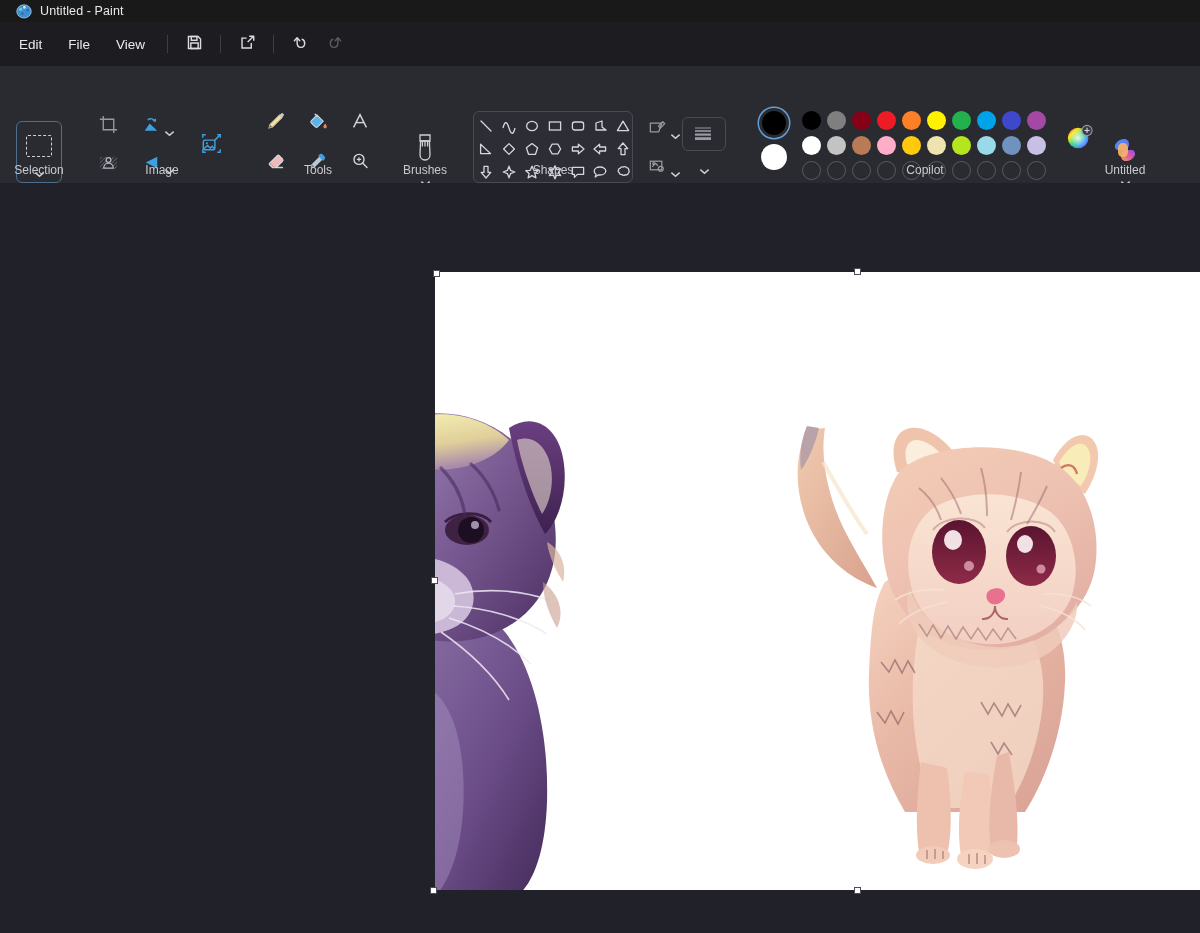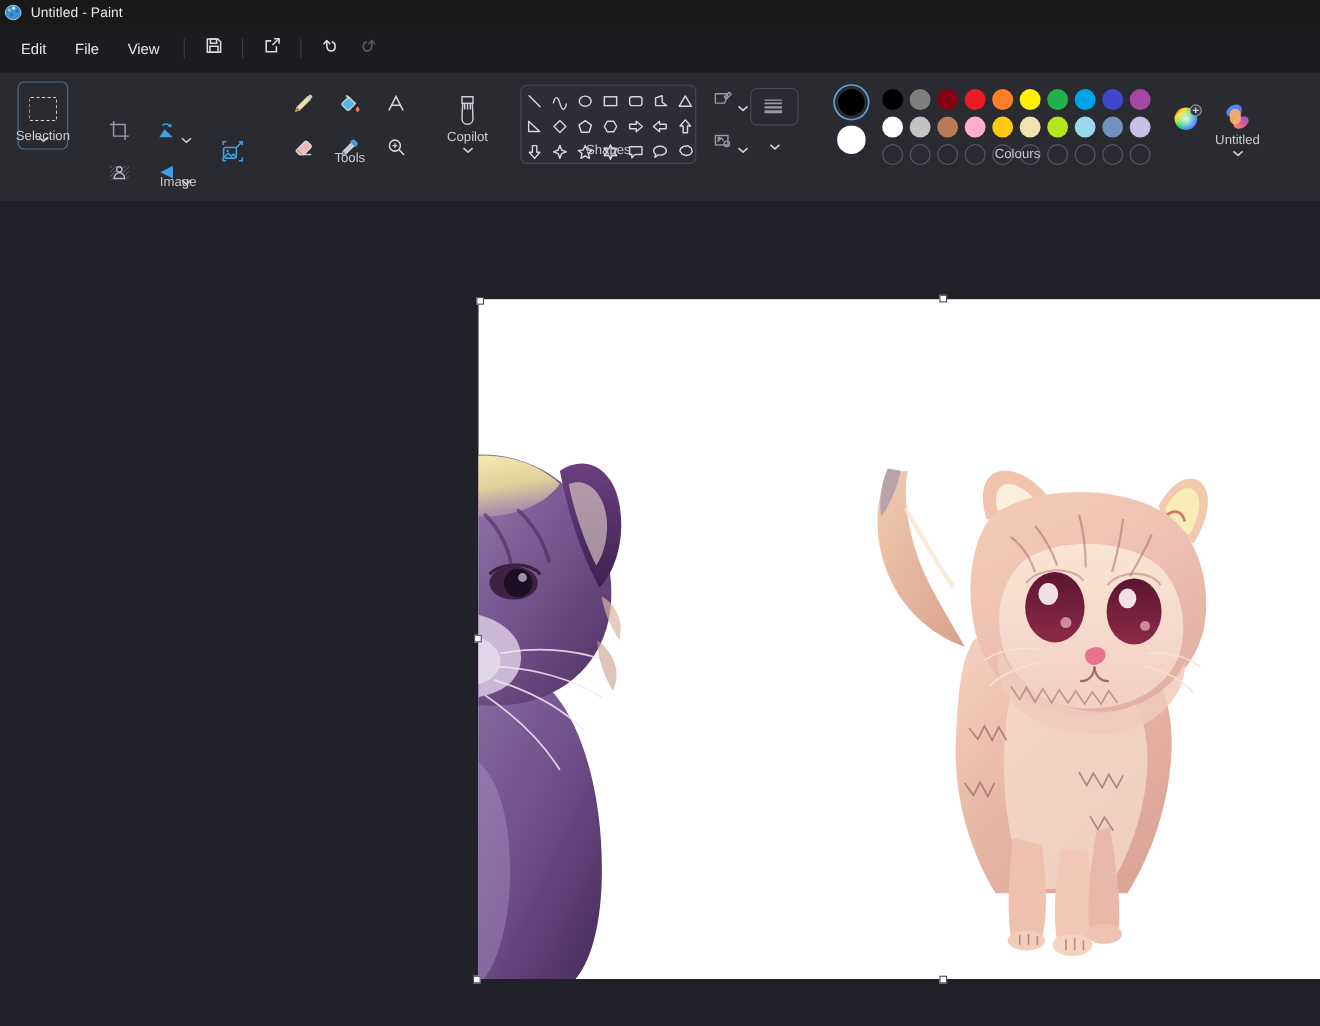--- a/index.html
+++ b/index.html
@@ -7,21 +7,21 @@
     width: 1200px; height: 933px;
     background: #1b1b1f;
     font-family: "Liberation Sans", sans-serif;
     overflow: hidden;
   }
 
   
   .titlebar {
     height: 22px; background: #191919;
     display: flex; align-items: center; gap: 8px;
-    padding-left: 4px;
+    padding-left: 16px;
   }
   .app-icon { width: 16px; height: 16px; flex: 0 0 16px; }
   .title-text { color: #e8e8e8; font-size: 12.5px; letter-spacing: .1px; }
 
   
   .menubar {
     height: 44px; background: #1d1d21;
     display: flex; align-items: center; padding-left: 6px;
   }
   .menu-item {
@@ -33,21 +33,21 @@
     width: 34px; height: 30px; display: flex;
     align-items: center; justify-content: center;
     border-radius: 4px; cursor: default;
   }
   .mbtn svg { stroke: #dcdce0; fill: none; stroke-width: 1.5; }
   .mbtn.disabled svg { stroke: #5b5b64; }
 
   
   .ribbon {
     height: 117px; background: #2a2a31;
-    display: flex; align-items: flex-start; position: relative;
+    display: flex; align-items: flex-end; position: relative;
   }
   .group {
     display: flex; flex-direction: column;
     align-items: center; justify-content: flex-start;
     position: relative; padding-top: 8px;
   }
   .group-label {
     position: absolute; bottom: 6px; left: 0; right: 0;
     text-align: center; color: #c9c9d0; font-size: 12px;
   }
@@ -374,21 +374,21 @@
           <path d="M8.6 10h8.8l.6 13.5c0 3-1.8 5.5-5 5.5s-5-2.5-5-5.5z"></path>
           <path d="M10.4 10.6v5M13 10.6v5M15.6 10.6v5"></path>
         </svg>
       </span>
       <span class="chev">
         <svg viewBox="0 0 12 7" width="11" height="7" stroke="#cfcfd8" fill="none" stroke-width="1.4">
             <path d="M1.5 1.5 6 5.5l4.5-4"></path>
           </svg>
       </span>
     </div>
-    <div class="group-label">Copilot</div>
+    <div class="group-label">Brushes</div>
   </div>
 
   <div class="gsep"></div>
 
   <div class="group g-shapes">
     <div class="shapes-box">
       <div class="shapes-grid">
         <div class="shape-cell">
             <svg width="16" height="16" viewBox="0 0 16 16">
               <path d="M3 3l10 10" stroke-linecap="round"></path>
@@ -609,21 +609,21 @@
               </linearGradient>
             </defs>
             <circle cx="14" cy="17" r="11" fill="url(#h1)"></circle>
             <circle cx="14" cy="17" r="11" fill="url(#cw)"></circle>
             <circle cx="23.5" cy="9" r="5.4" fill="#3a3a44" stroke="#9a9aa6" stroke-width="1.1"></circle>
             <path d="M23.5 6.2v5.6M20.7 9h5.6" stroke="#d6d6de" stroke-width="1.2"></path>
           </svg>
         </span>
       </div>
     </div>
-    <div class="group-label">Colours</div>
+    <div class="group-label">Copilot</div>
   </div>
 
   <div class="gsep"></div>
 
   <div class="group g-copilot">
     <div class="copilot-btn">
       <span>
         <svg width="32" height="32" viewBox="0 0 32 32">
           <defs>
             <linearGradient id="cp1" x1="0" y1="0" x2="1" y2="1">

